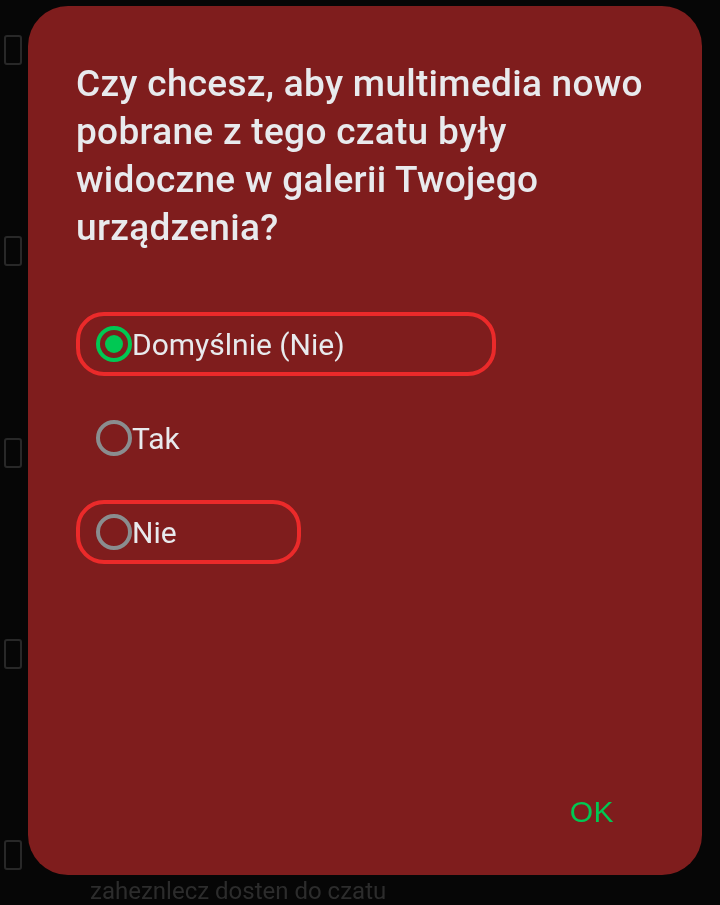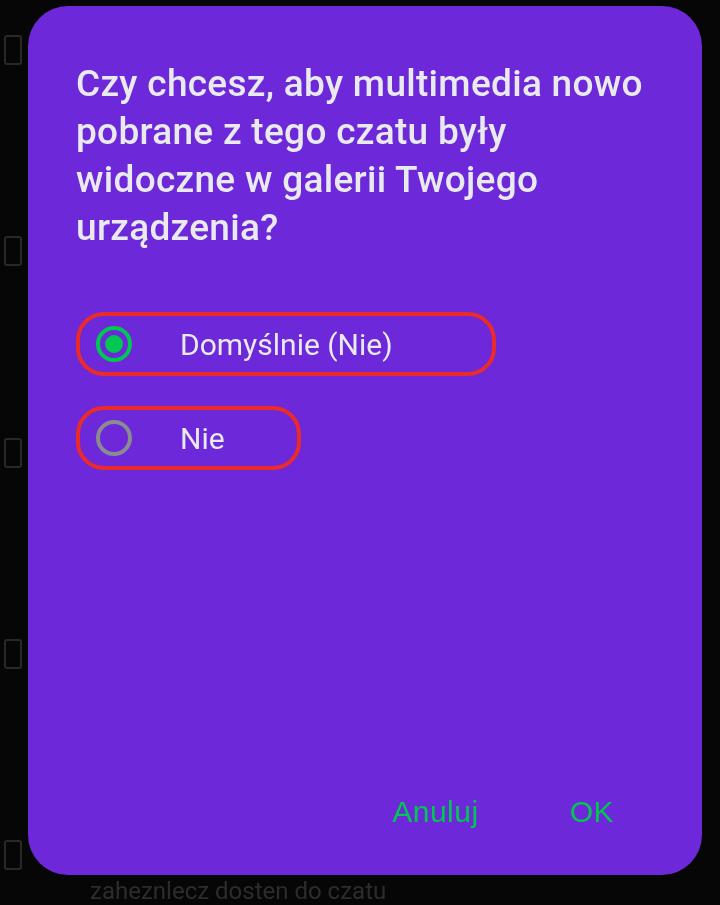--- a/index.html
+++ b/index.html
@@ -51,21 +51,21 @@
       color: #4a4a4a;
       font-size: 24px;
     }
     
     .dialog {
       position: absolute;
       top: 6px;
       left: 28px;
       right: 18px;
       bottom: 30px;
-      background: #6d28d9;
+      background: #7f1d1d;
       border-radius: 40px;
       padding: 54px 40px 36px 48px;
       display: flex;
       flex-direction: column;
     }
     
     .dialog-title {
       color: #e8eaed;
       font-size: 37px;
       font-weight: 500;
@@ -76,21 +76,20 @@
     
     .options {
       display: flex;
       flex-direction: column;
       flex: 1;
     }
     
     .option {
       display: flex;
       align-items: center;
-      gap: 48px;
       padding: 14px 20px;
       cursor: pointer;
       margin-bottom: 30px;
       border-radius: 28px;
       position: relative;
     }
     
     .option-highlighted {
       border: 4px solid #eb2a2a;
       padding: 10px 16px;
@@ -179,24 +178,27 @@
 
 <div class="dialog">
   <h2 class="dialog-title">Czy chcesz, aby multimedia nowo pobrane z tego czatu były widoczne w galerii Twojego urządzenia?</h2>
 
   <div class="options">
     <div class="option option-highlighted option-1">
       <span class="radio radio-selected"></span>
       <span class="option-label">Domyślnie (Nie)</span>
     </div>
 
+    <div class="option">
+      <span class="radio radio-unselected"></span>
+      <span class="option-label">Tak</span>
+    </div>
 
     <div class="option option-highlighted option-3">
       <span class="radio radio-unselected"></span>
       <span class="option-label">Nie</span>
     </div>
   </div>
 
   <div class="dialog-actions">
-    <button class="dialog-button">Anuluj</button>
     <button class="dialog-button">OK</button>
   </div>
 </div>
 
 </body></html>

